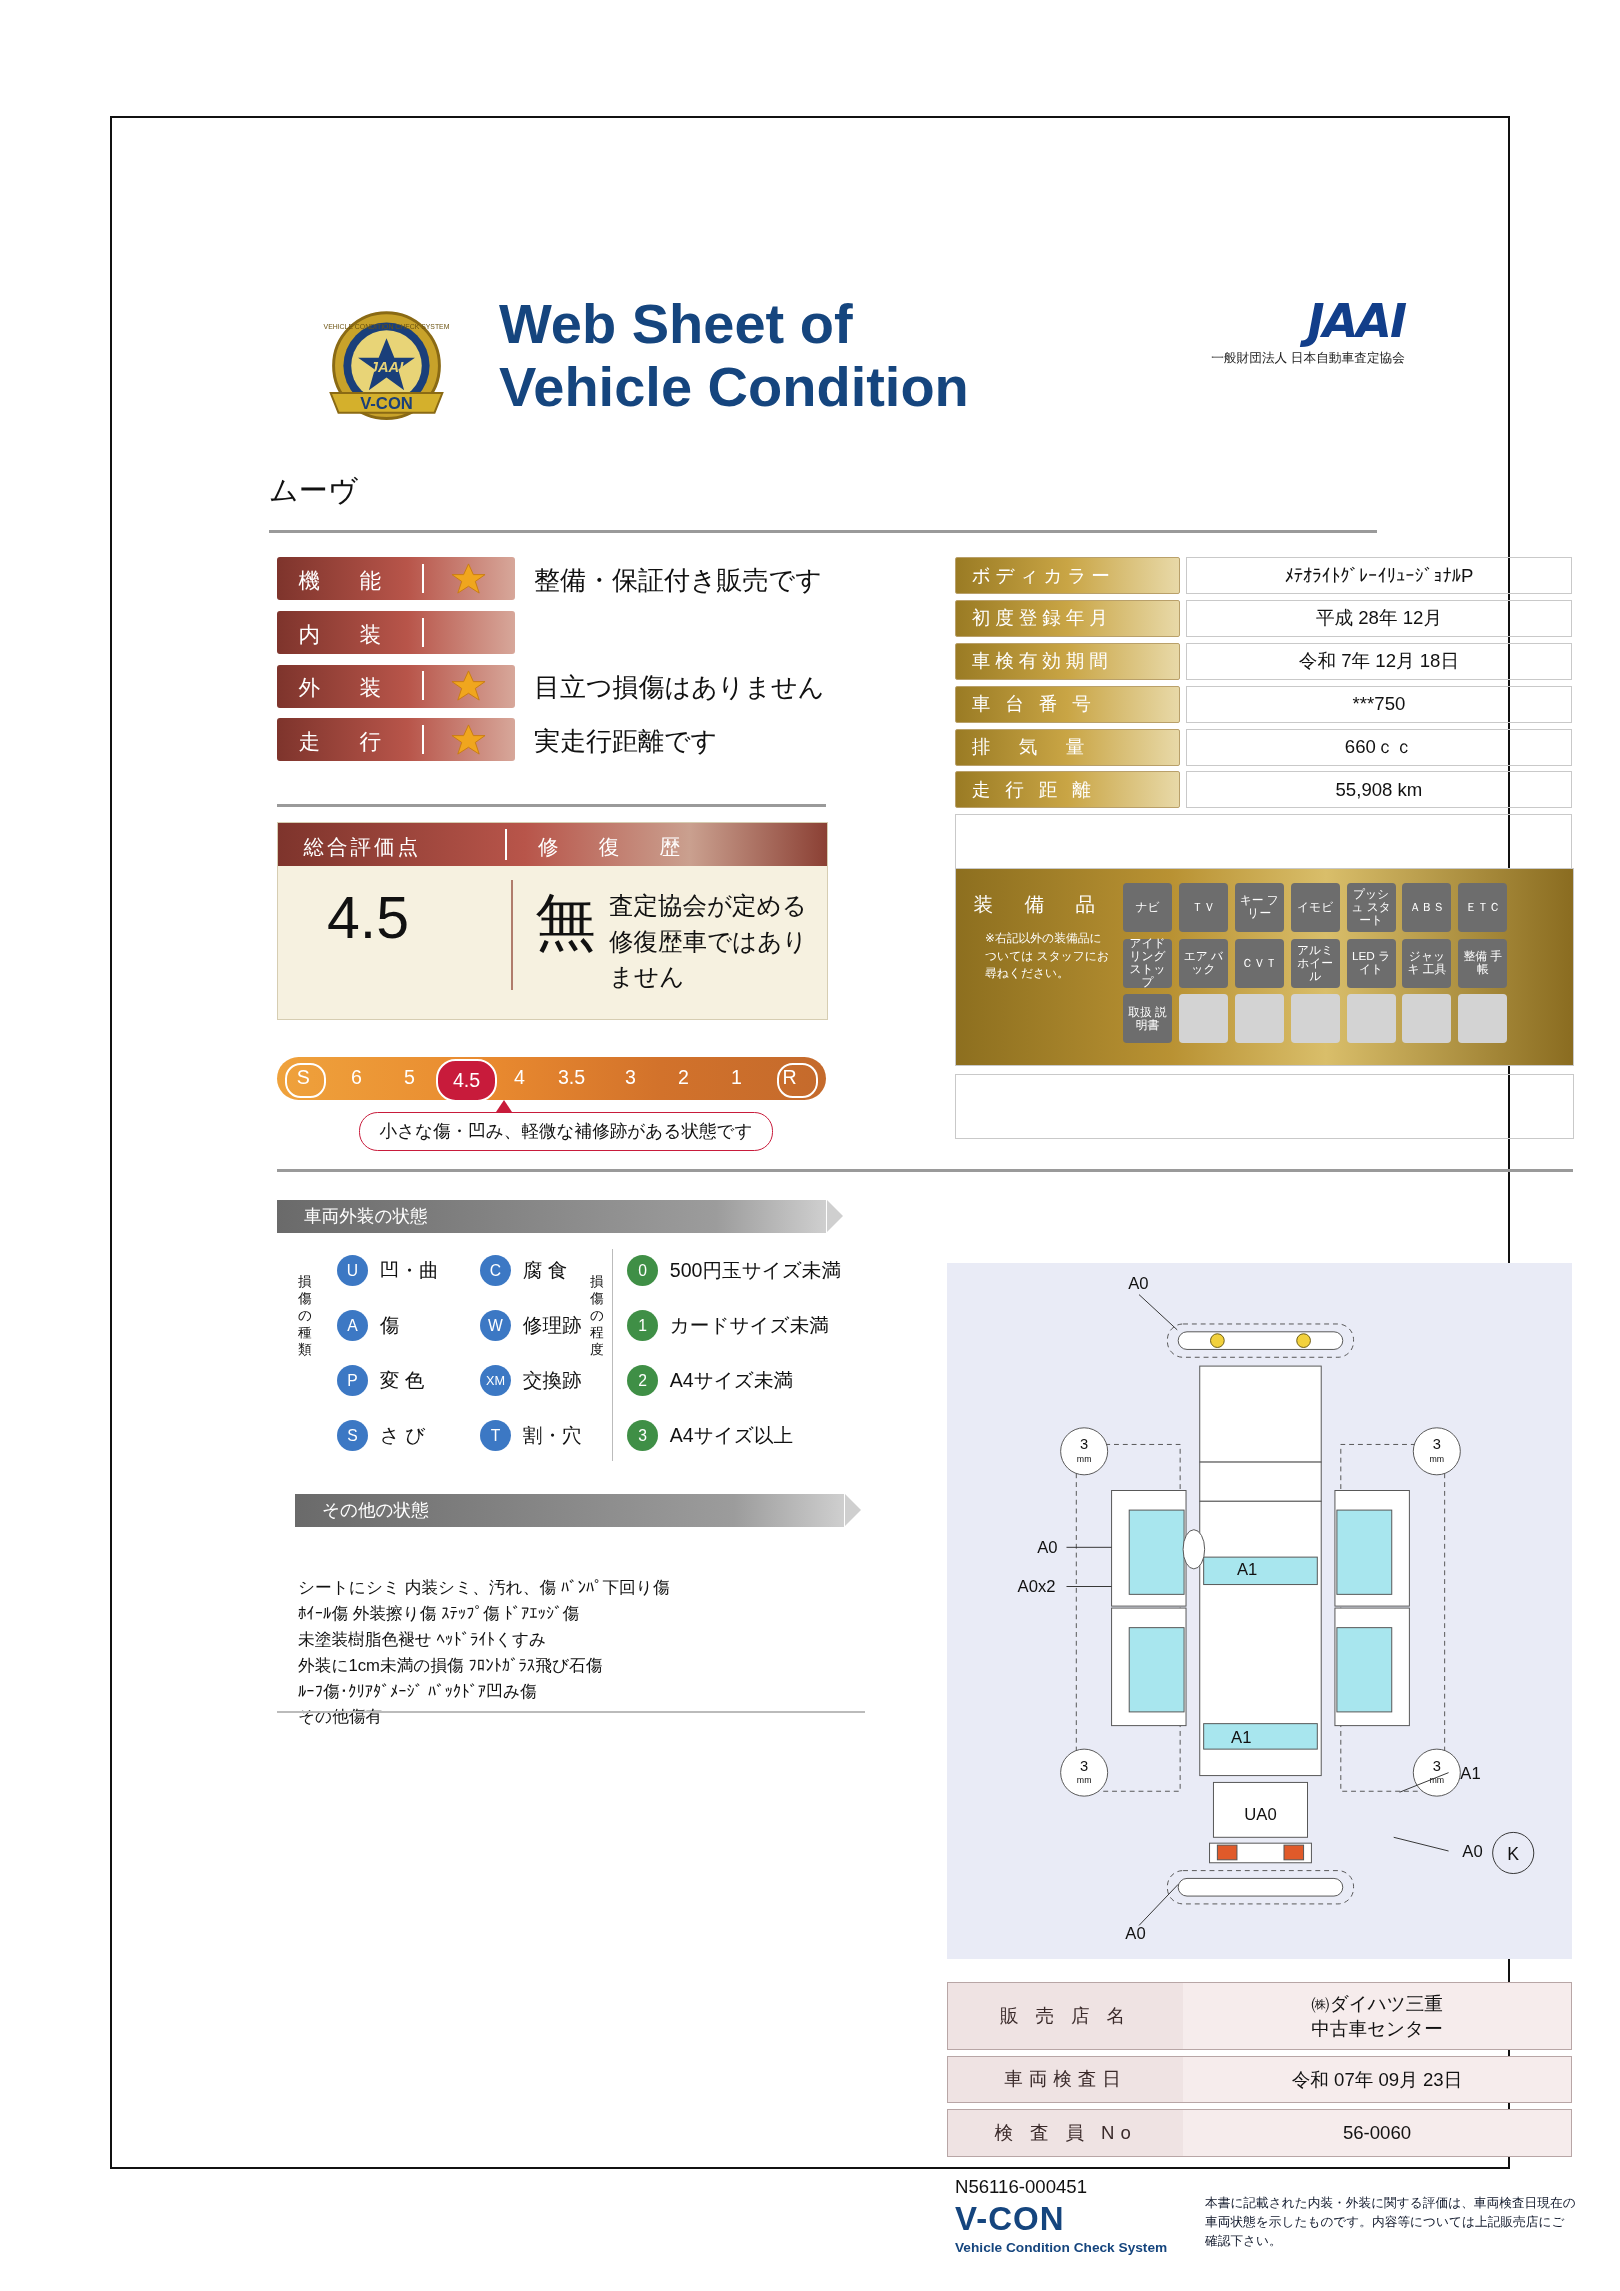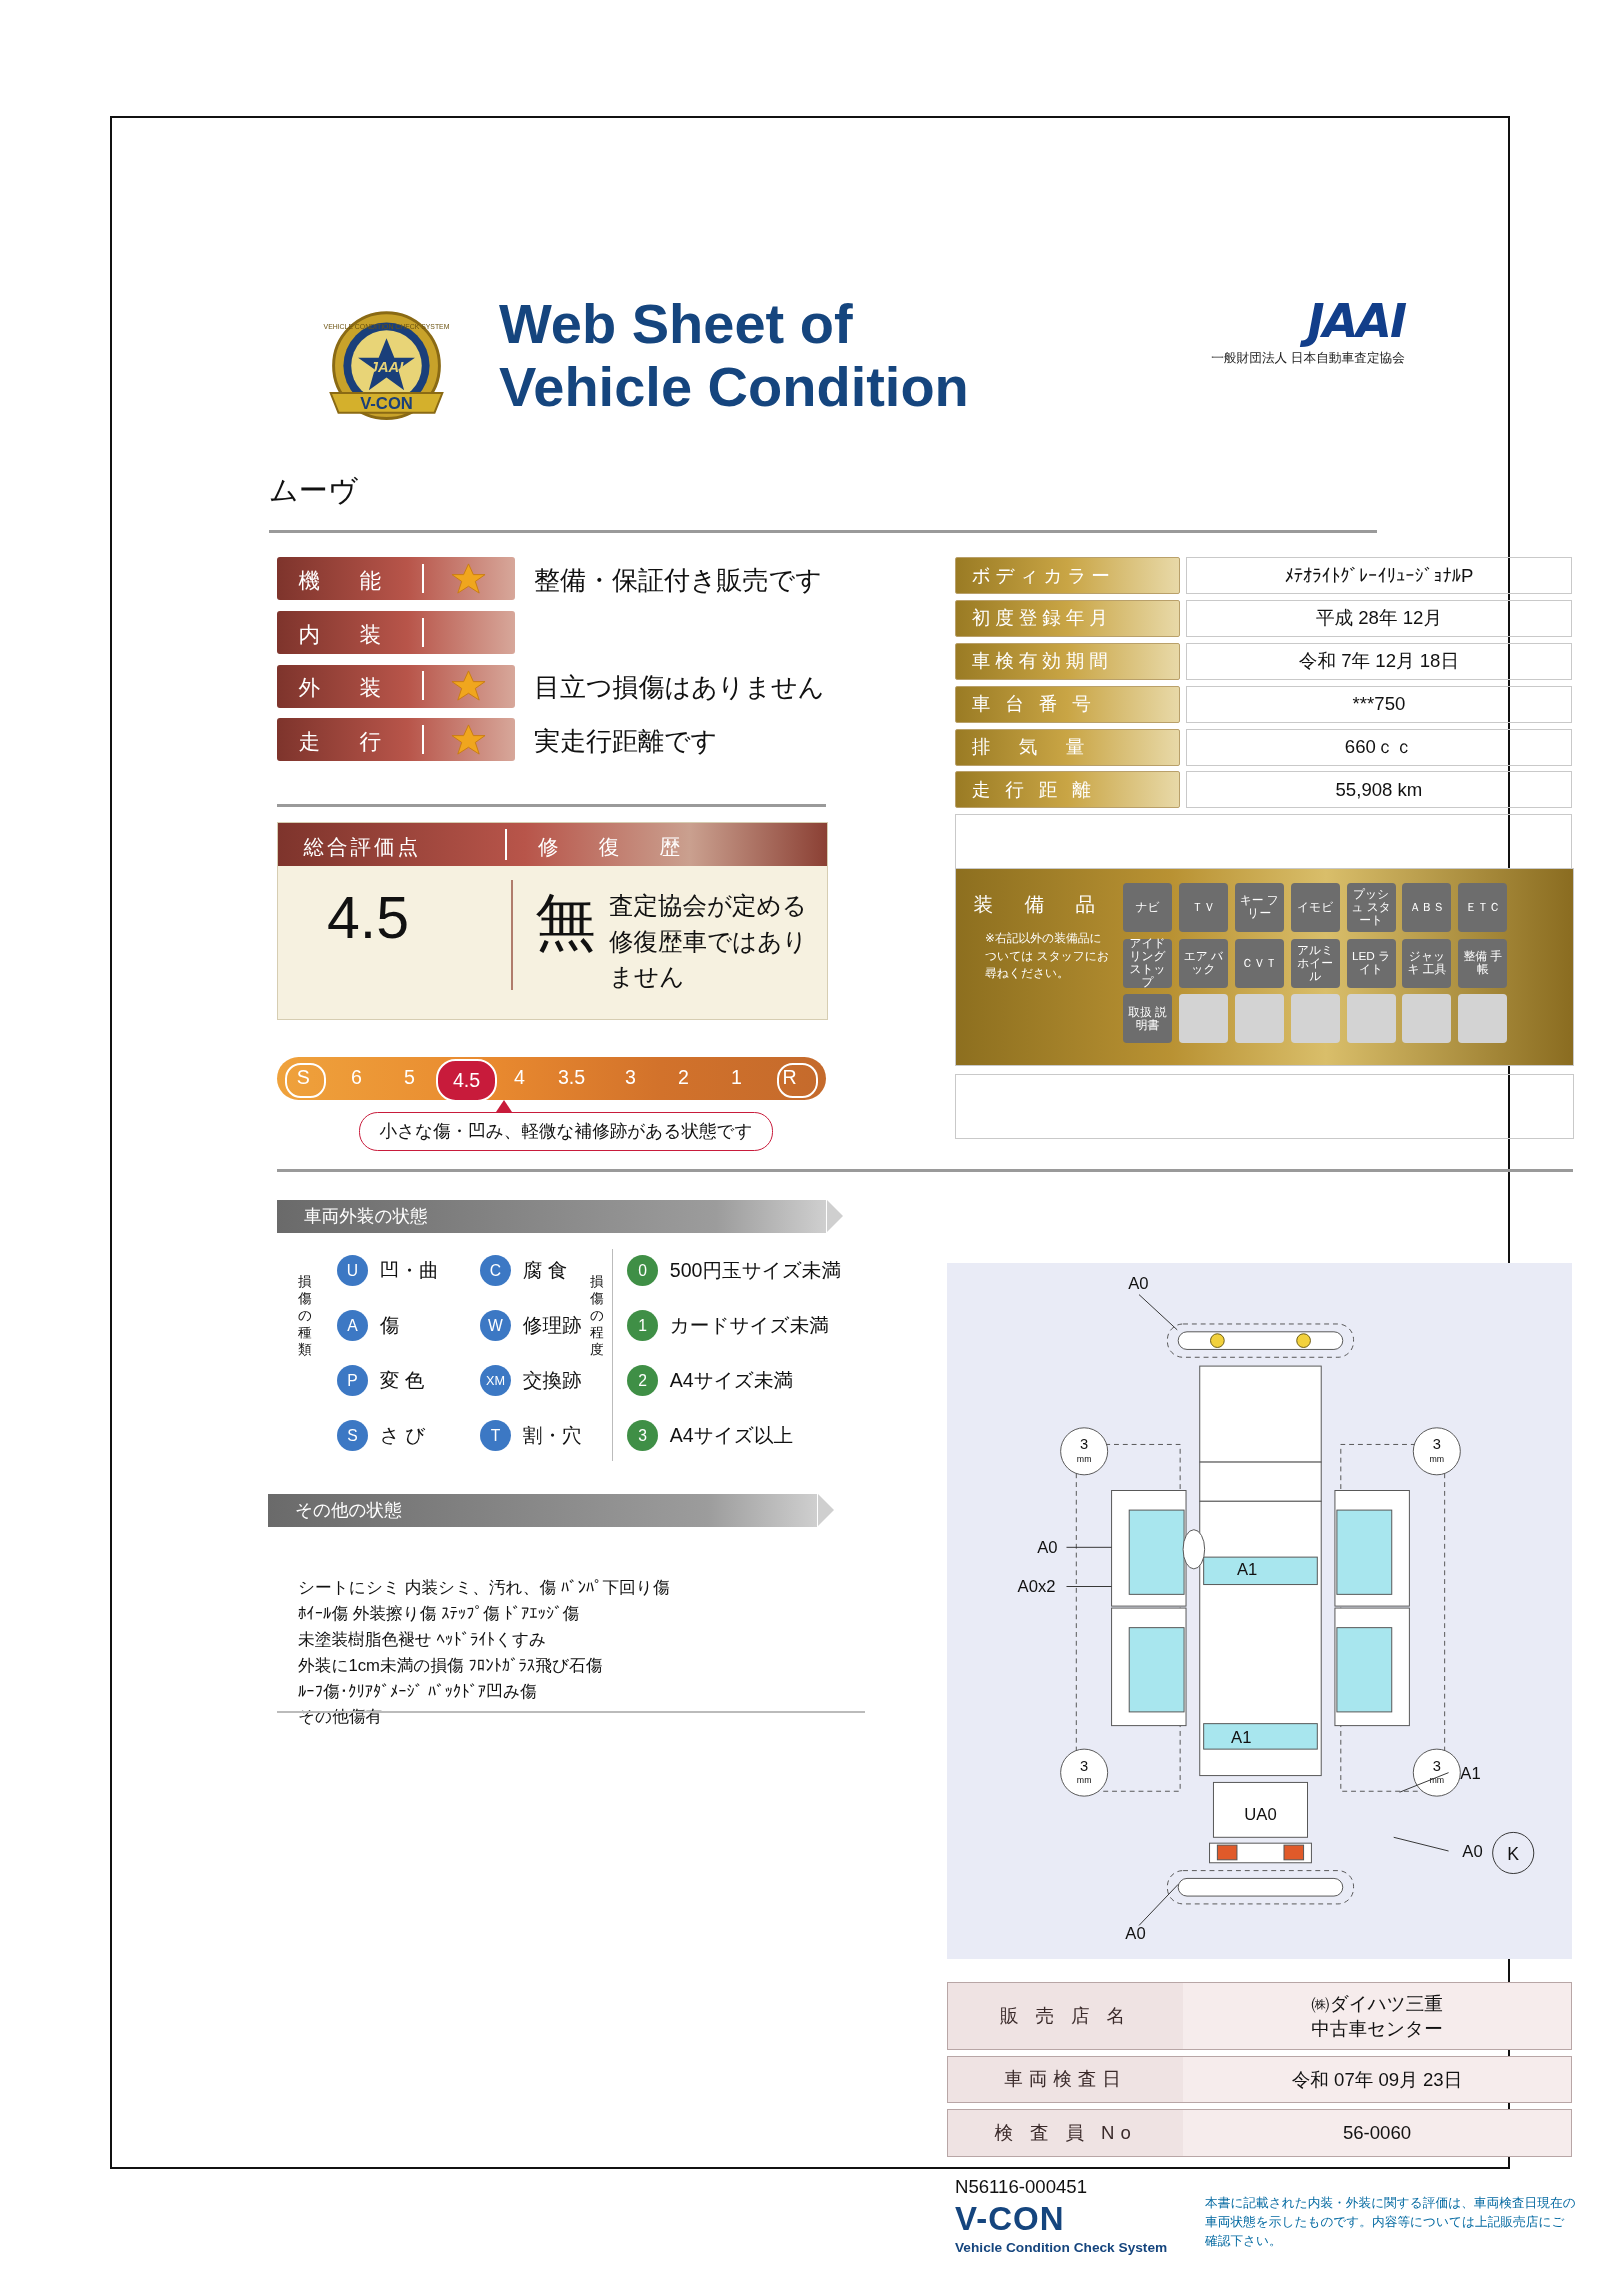--- a/index.html
+++ b/index.html
@@ -95,21 +95,21 @@
   .dealer{position:absolute;left:835px;top:1864px;width:625px;}
   .drow{display:flex;border:1px solid #b8a6a6;margin-bottom:5.9px;}
   .dkey{width:235px;background:#efe3e3;color:#3a2a2a;font-size:18.6px;letter-spacing:5.9px;
         display:flex;align-items:center;justify-content:center;padding:9.8px 0;}
   .dval{flex:1;background:#f6ecec;display:flex;align-items:center;justify-content:center;font-size:18.6px;color:#111;text-align:center;line-height:1.35;}
   .dval.tall{padding:7.8px 0;}
   .footer-code{position:absolute;left:843px;top:2058px;font-size:18.6px;color:#111;}
   .vcon{position:absolute;left:843px;top:2082px;color:#15457e;font-weight:bold;}
   .vcon .b{font-size:33px;letter-spacing:1px;}
   .vcon .s{font-size:13.7px;margin-top:2px;}
-  .foot-note{position:absolute;left:1093px;top:2076px;width:372px;font-size:12.7px;color:#0369a1;line-height:1.5;}
+  .foot-note{position:absolute;left:1093px;top:2076px;width:372px;font-size:12.7px;color:#0f172a;line-height:1.5;}
   svg{display:block;}
 </style>
 </head>
 <body>
 
 <div id="page">
  <div id="sheet">
 
   <div class="hdr">
     <div class="logo-badge">
@@ -339,21 +339,21 @@
     <div class="legitem" style="left:329px;top:110px">
           <div class="bub g">2</div>
           <div class="tx">A4サイズ未満</div>
         </div>
     <div class="legitem" style="left:329px;top:165px">
           <div class="bub g">3</div>
           <div class="tx">A4サイズ以上</div>
         </div>
   </div>
 
-  <div class="banner" style="left:156px;top:1376px;width:549px;">
+  <div class="banner" style="left:183px;top:1376px;width:549px;">
     <span>その他の状態</span>
   </div>
   <div class="other-txt" style="white-space:pre-line">シートにシミ 内装シミ、汚れ、傷 ﾊﾞﾝﾊﾟ下回り傷
 ﾎｲｰﾙ傷 外装擦り傷 ｽﾃｯﾌﾟ傷 ﾄﾞｱｴｯｼﾞ傷
 未塗装樹脂色褪せ ﾍｯﾄﾞﾗｲﾄくすみ
 外装に1cm未満の損傷 ﾌﾛﾝﾄｶﾞﾗｽ飛び石傷
 ﾙｰﾌ傷･ｸﾘｱﾀﾞﾒｰｼﾞ ﾊﾞｯｸﾄﾞｱ凹み傷
 その他傷有</div>
   <div class="hr-other"></div>
 

